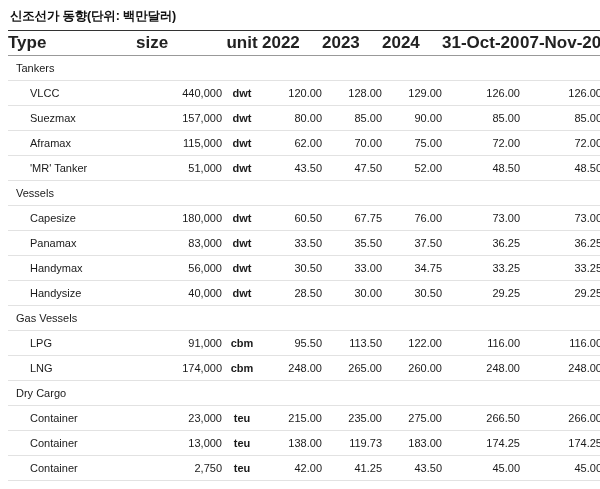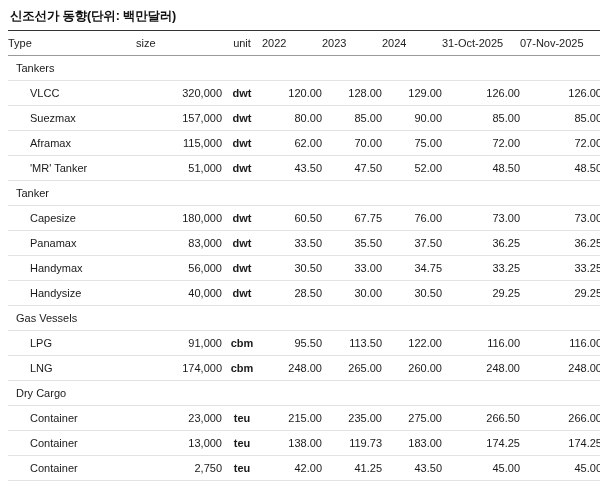--- a/index.html
+++ b/index.html
@@ -35,23 +35,23 @@
     table-layout: fixed;
   }
   table.data th, table.data td {
     padding: 0;
     height: 24px;
     vertical-align: middle;
     white-space: nowrap;
     overflow: hidden;
   }
   thead th {
-    font-weight: normal;
+    font-weight: bold;
     color: #222222;
-    font-size: 11px;
+    font-size: 17px;
     border-top: 1.4px solid #333333;
     border-bottom: 0.9px solid #999999;
     height: 23px;
   }
   th.c-type { text-align: left; padding-left: 6px; }
   th.num { text-align: left; padding-right: 10px; }
   th.unit { text-align: center; }
   td.c-type { text-align: left; padding-left: 6px; }
   td.num { text-align: right; padding-right: 10px; }
   td.unit { text-align: center; font-weight: bold; }
@@ -103,21 +103,21 @@
           <td class="num"></td>
           <td class="unit"></td>
           <td class="num"></td>
           <td class="num"></td>
           <td class="num"></td>
           <td class="num"></td>
           <td class="num"></td>
         </tr>
         <tr class="row item">
           <td class="c-type">VLCC</td>
-          <td class="num">320,000</td>
+          <td class="num">440,000</td>
           <td class="unit">dwt</td>
           <td class="num">120.00</td>
           <td class="num">128.00</td>
           <td class="num">129.00</td>
           <td class="num">126.00</td>
           <td class="num">126.00</td>
         </tr>
         <tr class="row item">
           <td class="c-type">Suezmax</td>
           <td class="num">157,000</td>
@@ -142,21 +142,21 @@
           <td class="c-type">'MR' Tanker</td>
           <td class="num">51,000</td>
           <td class="unit">dwt</td>
           <td class="num">43.50</td>
           <td class="num">47.50</td>
           <td class="num">52.00</td>
           <td class="num">48.50</td>
           <td class="num">48.50</td>
         </tr>
         <tr class="row group">
-          <td class="c-type">Tanker</td>
+          <td class="c-type">Vessels</td>
           <td class="num"></td>
           <td class="unit"></td>
           <td class="num"></td>
           <td class="num"></td>
           <td class="num"></td>
           <td class="num"></td>
           <td class="num"></td>
         </tr>
         <tr class="row item">
           <td class="c-type">Capesize</td>

